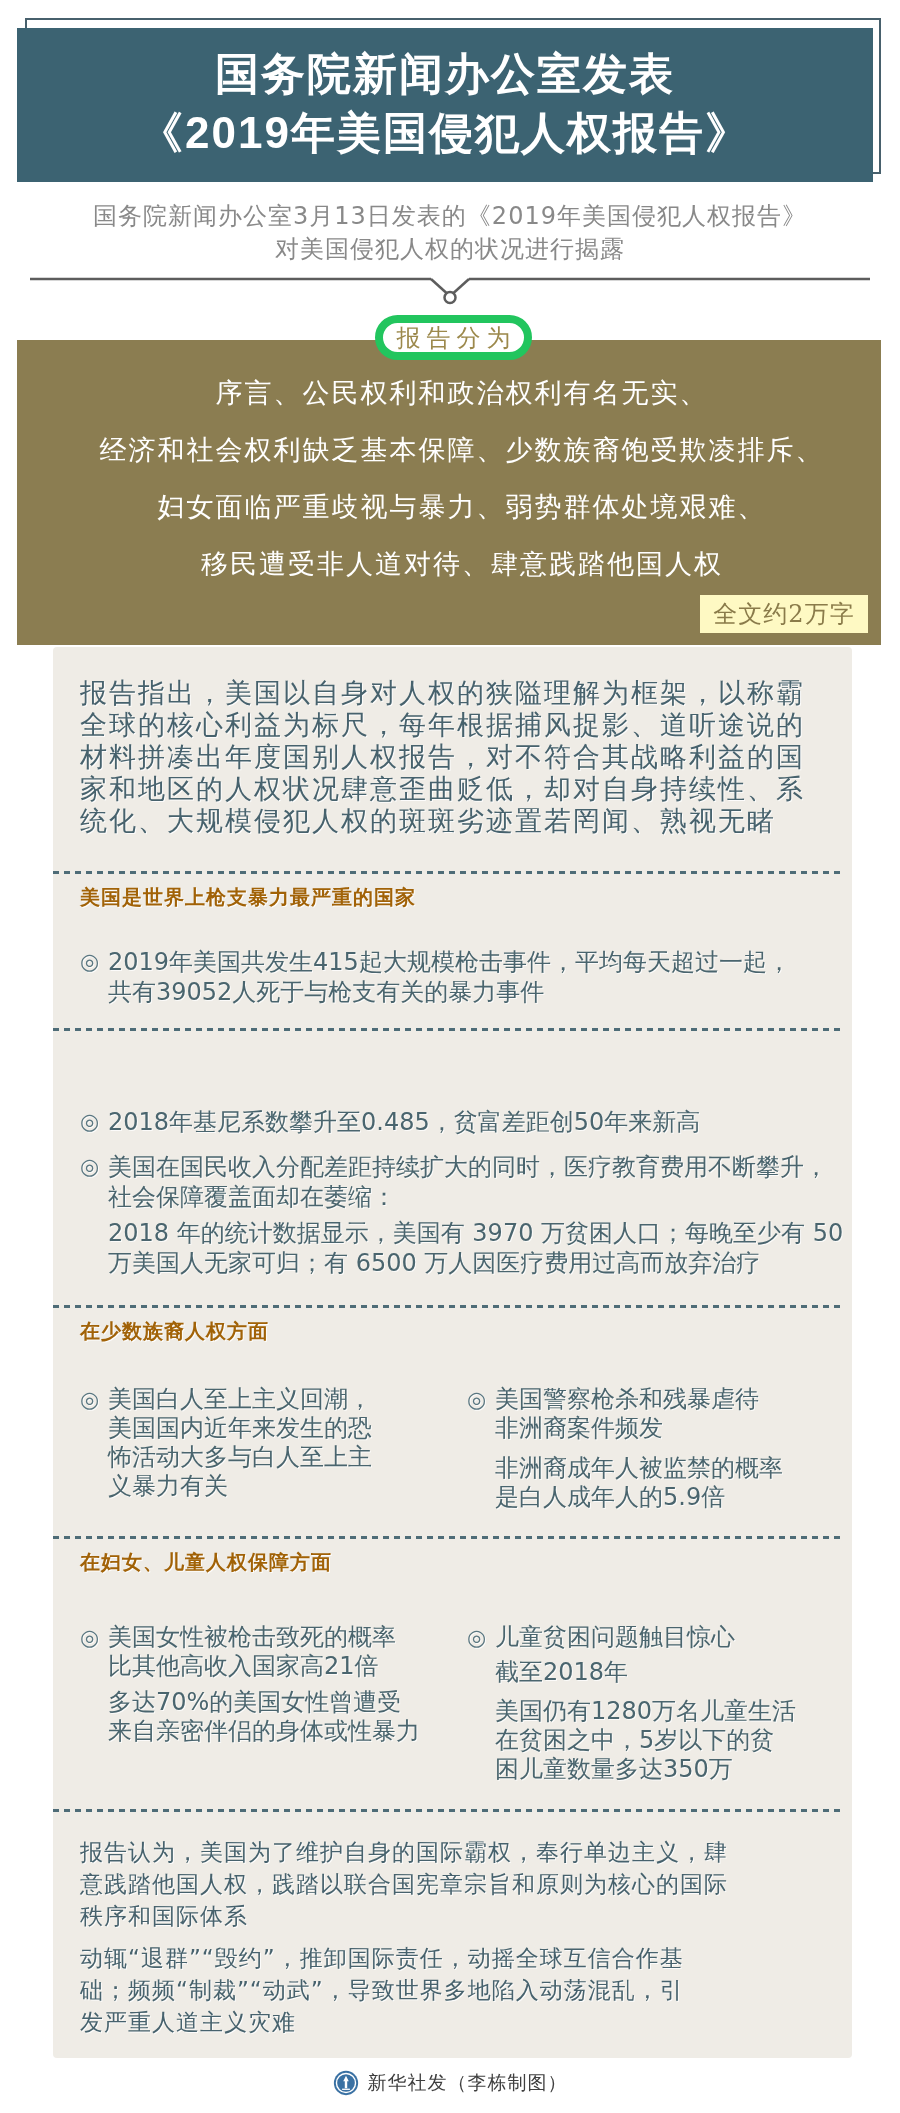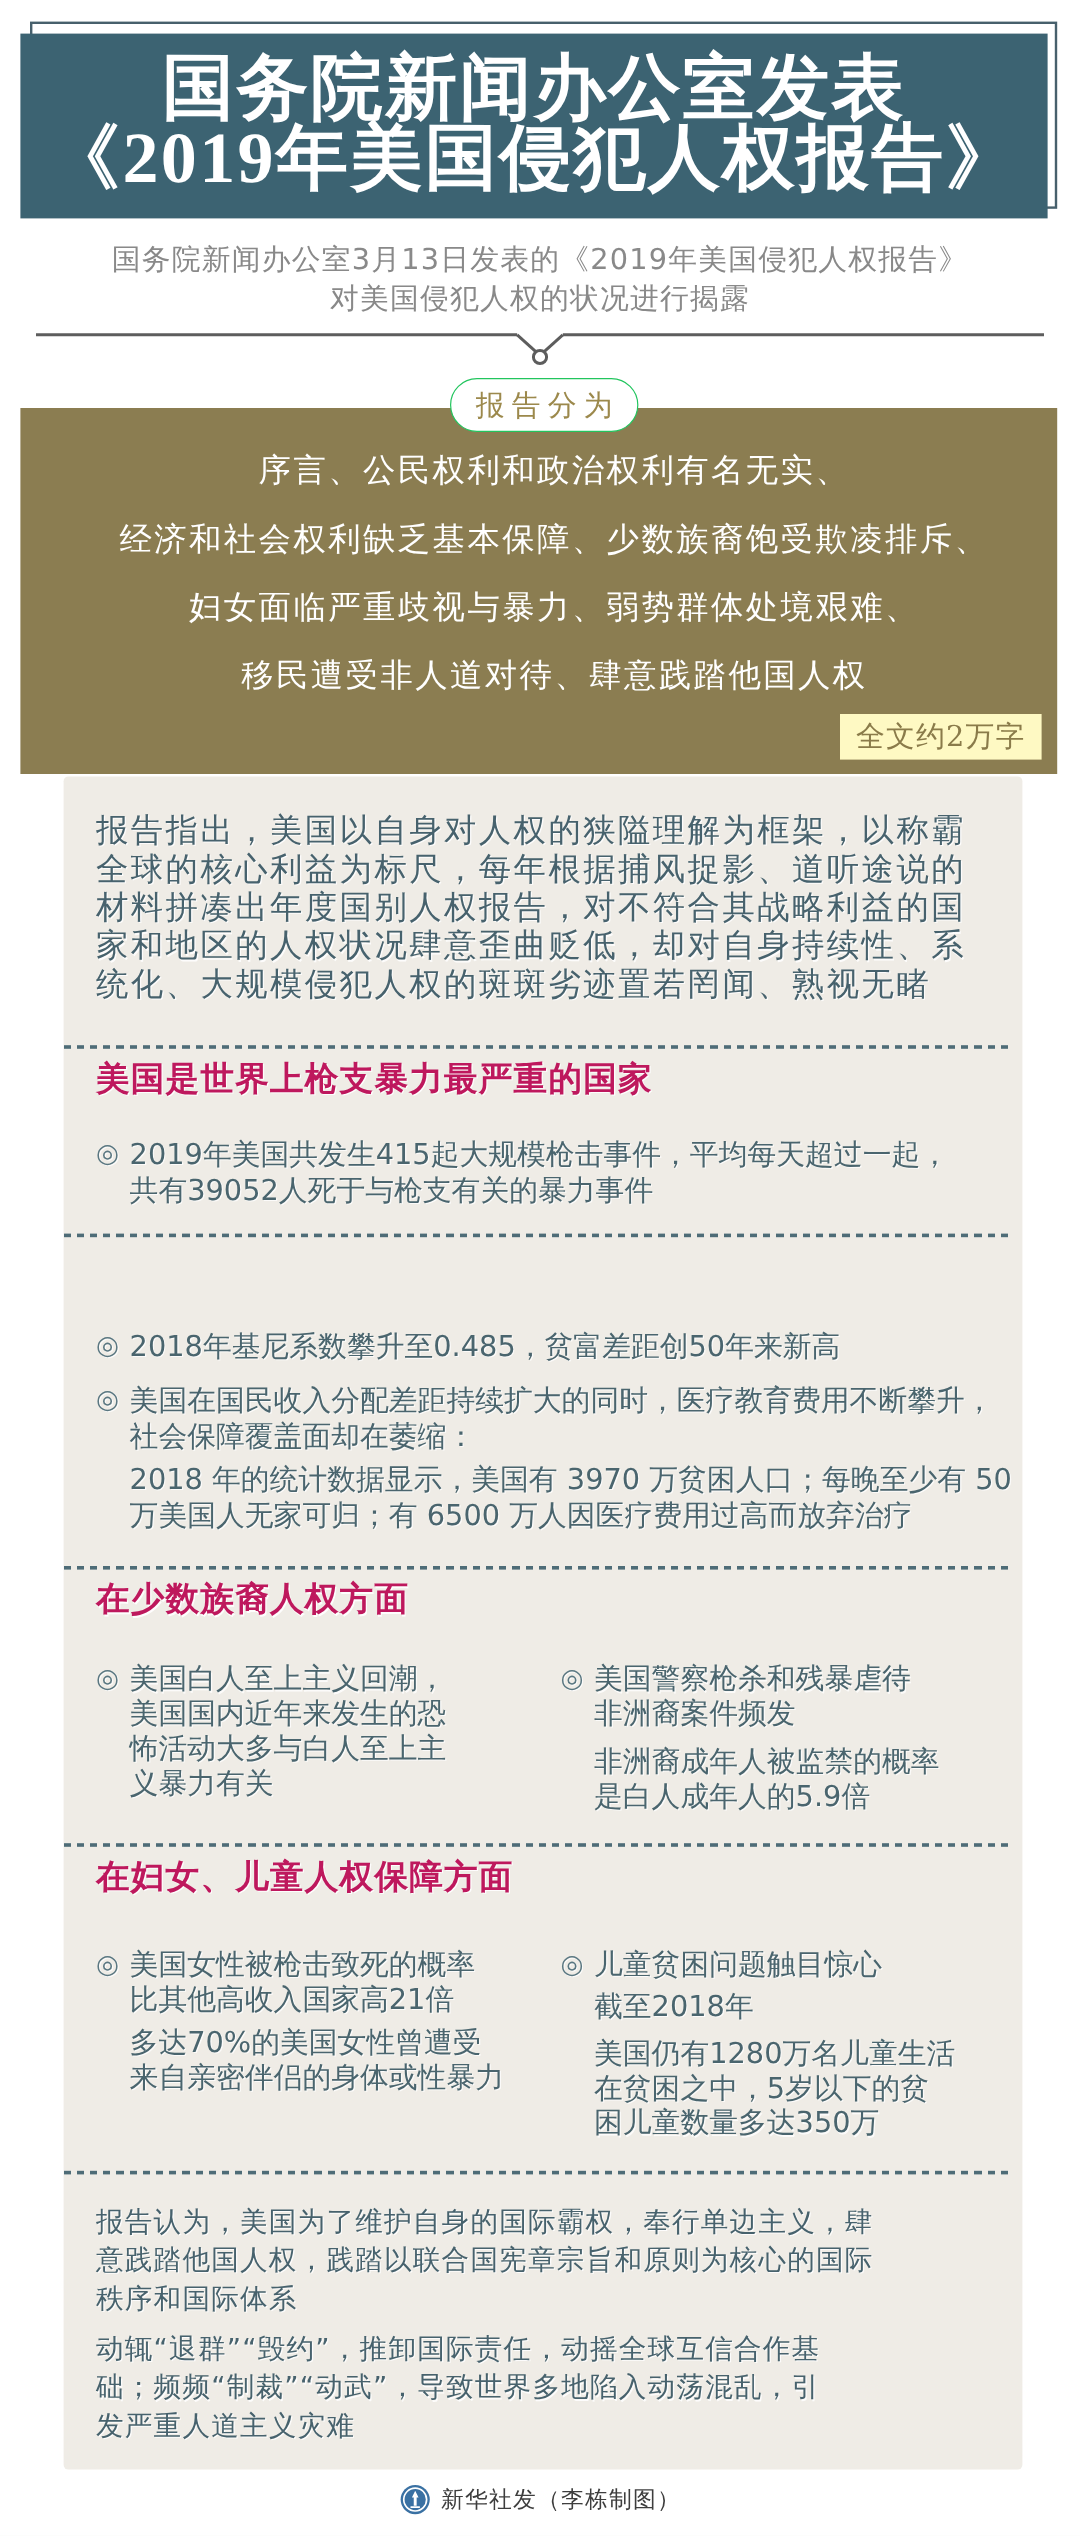--- a/index.html
+++ b/index.html
@@ -4,31 +4,31 @@
 <style>
   html,body{margin:0;padding:0;background:#ffffff;}
   #page{position:relative;width:900px;height:2113px;background:#ffffff;
         font-family:"DejaVu Sans","Liberation Sans",sans-serif;overflow:hidden;}
 
   
   .hdr-outline{position:absolute;left:25px;top:18px;width:852px;height:152px;
                border:2px solid #47606c;background:#ffffff;}
   .hdr-box{position:absolute;left:17px;top:28px;width:856px;height:154px;background:#3c6372;}
   .hdr-title{padding-top:16px;text-align:center;color:#ffffff;font-weight:bold;
-             font-size:60px;line-height:59px;letter-spacing:2px;
-             font-family:Liberation Serif, serif;}
+             font-size:44px;line-height:59px;letter-spacing:2px;
+             font-family:Liberation Sans, sans-serif;}
 
   .subtitle{position:absolute;left:0;top:200px;width:900px;text-align:center;
             color:#898989;font-size:24px;line-height:33px;letter-spacing:1px;white-space:pre-line;}
 
   .divider-svg{position:absolute;left:30px;top:268px;}
 
   
   .pill{position:absolute;left:375px;top:315px;width:157px;height:45px;box-sizing:border-box;
-        border:1px solid #22c55e;border-radius:24px;background:#ffffff;z-index:3;
+        border:8px solid #22c55e;border-radius:24px;background:#ffffff;z-index:3;
         display:flex;align-items:center;justify-content:center;}
   .pill span{color:#9c894c;font-size:24px;letter-spacing:6px;padding-left:6px;
              font-family:"DejaVu Serif","Liberation Serif",serif;}
 
   
   .olive{position:absolute;left:17px;top:340px;width:864px;height:305px;background:#8b7d51;z-index:1;}
   .olive-lines{padding-top:24px;text-align:center;color:#ffffff;font-size:27px;line-height:57px;
                letter-spacing:2px;white-space:pre-line;
                font-family:"DejaVu Serif","Liberation Serif",serif;padding-left:26px;}
   .wordcount{position:absolute;left:683px;top:255px;width:168px;height:38px;background:#fef9c3;
@@ -41,22 +41,22 @@
   .para{position:absolute;left:27px;width:772px;font-size:27px;line-height:32px;letter-spacing:2px;
         color:#47626d;white-space:pre-line;text-shadow:1px 1px 0 rgba(255,255,255,.85);}
   .closing-wrap{position:absolute;left:27px;width:772px;}
   .closing{font-size:23px;line-height:32px;letter-spacing:1px;color:#47626d;white-space:pre-line;
            text-shadow:1px 1px 0 rgba(255,255,255,.85);}
   .closing+.closing{margin-top:10px;}
 
   .dots{position:absolute;left:0;width:792px;height:3px;
         background:repeating-linear-gradient(90deg,#4e6c77 0,#4e6c77 6px,transparent 6px,transparent 11px);}
 
-  .sec-h{position:absolute;left:27px;font-size:28px;font-weight:bold;color:#be185d;margin:0;
-         letter-spacing:1px;line-height:38px;text-shadow:1px 1px 0 rgba(255,255,255,.9);}
+  .sec-h{position:absolute;left:27px;font-size:20px;font-weight:bold;color:#a16207;margin:0;
+         letter-spacing:1px;line-height:38px;text-shadow:1px 1px 0 rgba(255,255,255,.9);font-family:Liberation Mono, monospace;}
 
   .bullet{position:absolute;display:flex;align-items:flex-start;color:#4a656e;font-size:24px;
           line-height:30px;text-shadow:1px 1px 0 rgba(255,255,255,.8);}
   .mark{flex:0 0 28px;color:#5a7781;font-size:22px;}
   .btext{white-space:pre-line;}
 
   .col{position:absolute;color:#4a656e;font-size:24px;line-height:29px;
        text-shadow:1px 1px 0 rgba(255,255,255,.8);}
   .col .brow{display:flex;align-items:flex-start;}
   .col-detail{margin-left:28px;white-space:pre-line;}

